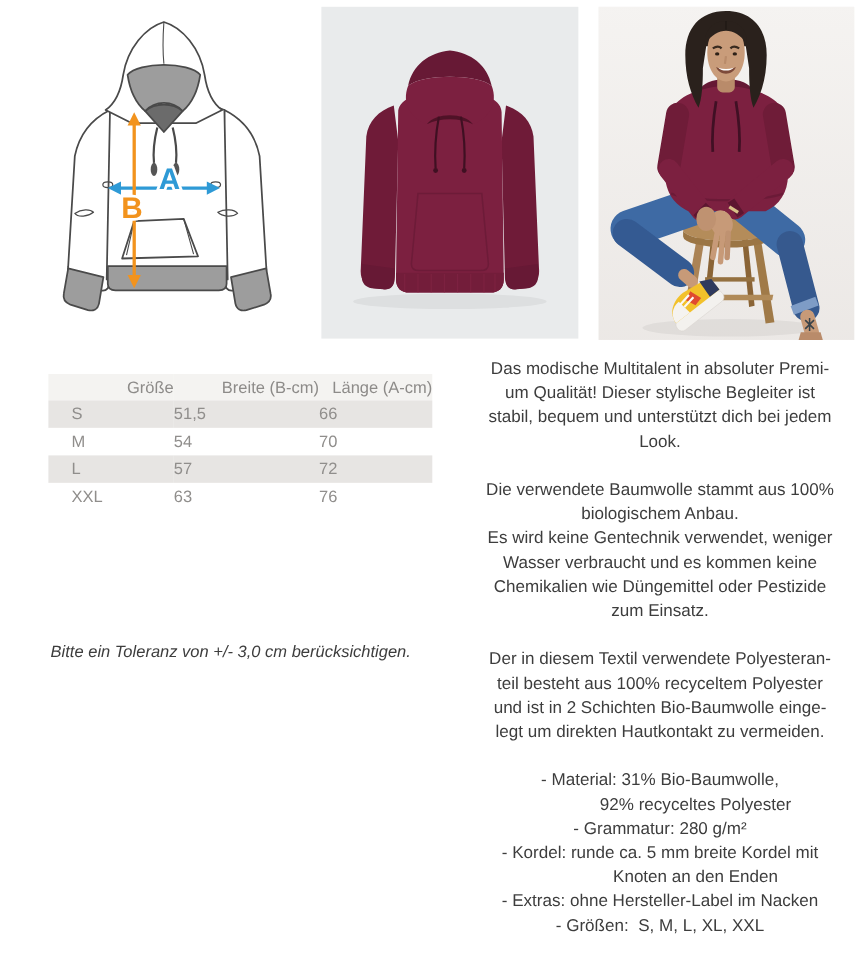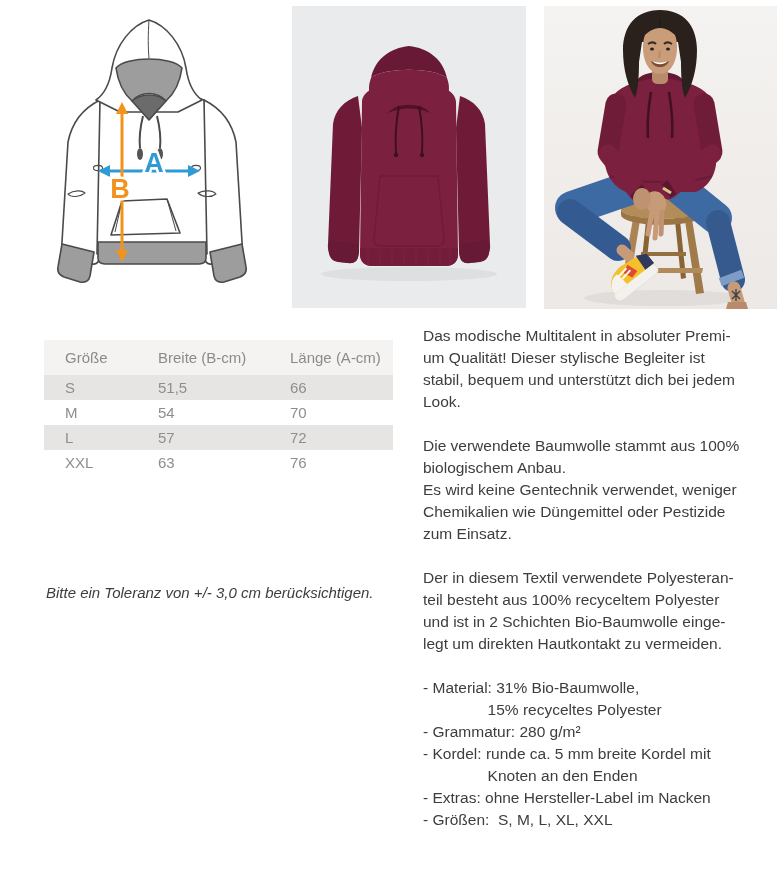--- a/index.html
+++ b/index.html
@@ -22,22 +22,22 @@
     position: absolute;
     left: 44px; top: 340px;
     width: 349px;
     border-collapse: collapse;
     table-layout: fixed;
     font-size: 15px;
     color: #908e8c;
   }
   #size-table th {
     font-weight: normal;
-    text-align: left;
-    height: 35px;
+    text-align: right;
+    height: 24px;
     background: #f4f3f1;
     color: #8d8b89;
     padding: 0;
   }
   #size-table td { height: 25px; padding: 0; }
   #size-table th:first-child, #size-table td:first-child { padding-left: 21px; }
   #size-table tbody tr:nth-child(odd) { background: #e7e5e3; }
   #size-table tbody tr:nth-child(even) { background: #ffffff; }
 
   #tolerance {
@@ -50,21 +50,21 @@
   }
 
   #description {
     position: absolute;
     left: 423px; top: 325px;
     width: 354px;
     font-size: 15.5px;
     line-height: 22px;
     color: #3d3d3d;
   }
-  #description .para { margin: 0 0 22px 0; }
+  #description .para { margin: 0 0 22px 0; text-align: center; }
   #description .line { white-space: pre; }
 
   .diagram-label {
     font-family: "Liberation Sans", sans-serif;
     font-weight: bold;
     font-size: 27px;
     paint-order: stroke;
     stroke: #ffffff;
     stroke-width: 5px;
   }
@@ -280,32 +280,33 @@
       <div class="para">
         <div class="line">Das modische Multitalent in absoluter Premi-</div>
         <div class="line">um Qualität! Dieser stylische Begleiter ist</div>
         <div class="line">stabil, bequem und unterstützt dich bei jedem</div>
         <div class="line">Look.</div>
       </div>
       <div class="para">
         <div class="line">Die verwendete Baumwolle stammt aus 100%</div>
         <div class="line">biologischem Anbau.</div>
         <div class="line">Es wird keine Gentechnik verwendet, weniger</div>
+        <div class="line">Wasser verbraucht und es kommen keine</div>
         <div class="line">Chemikalien wie Düngemittel oder Pestizide</div>
         <div class="line">zum Einsatz.</div>
       </div>
       <div class="para">
         <div class="line">Der in diesem Textil verwendete Polyesteran-</div>
         <div class="line">teil besteht aus 100% recyceltem Polyester</div>
         <div class="line">und ist in 2 Schichten Bio-Baumwolle einge-</div>
         <div class="line">legt um direkten Hautkontakt zu vermeiden.</div>
       </div>
       <div class="para">
         <div class="line">- Material: 31% Bio-Baumwolle,</div>
-        <div class="line">               15% recyceltes Polyester</div>
+        <div class="line">               92% recyceltes Polyester</div>
         <div class="line">- Grammatur: 280 g/m²</div>
         <div class="line">- Kordel: runde ca. 5 mm breite Kordel mit</div>
         <div class="line">               Knoten an den Enden</div>
         <div class="line">- Extras: ohne Hersteller-Label im Nacken</div>
         <div class="line">- Größen:  S, M, L, XL, XXL</div>
       </div>
     </div>
 
 </div>
 

